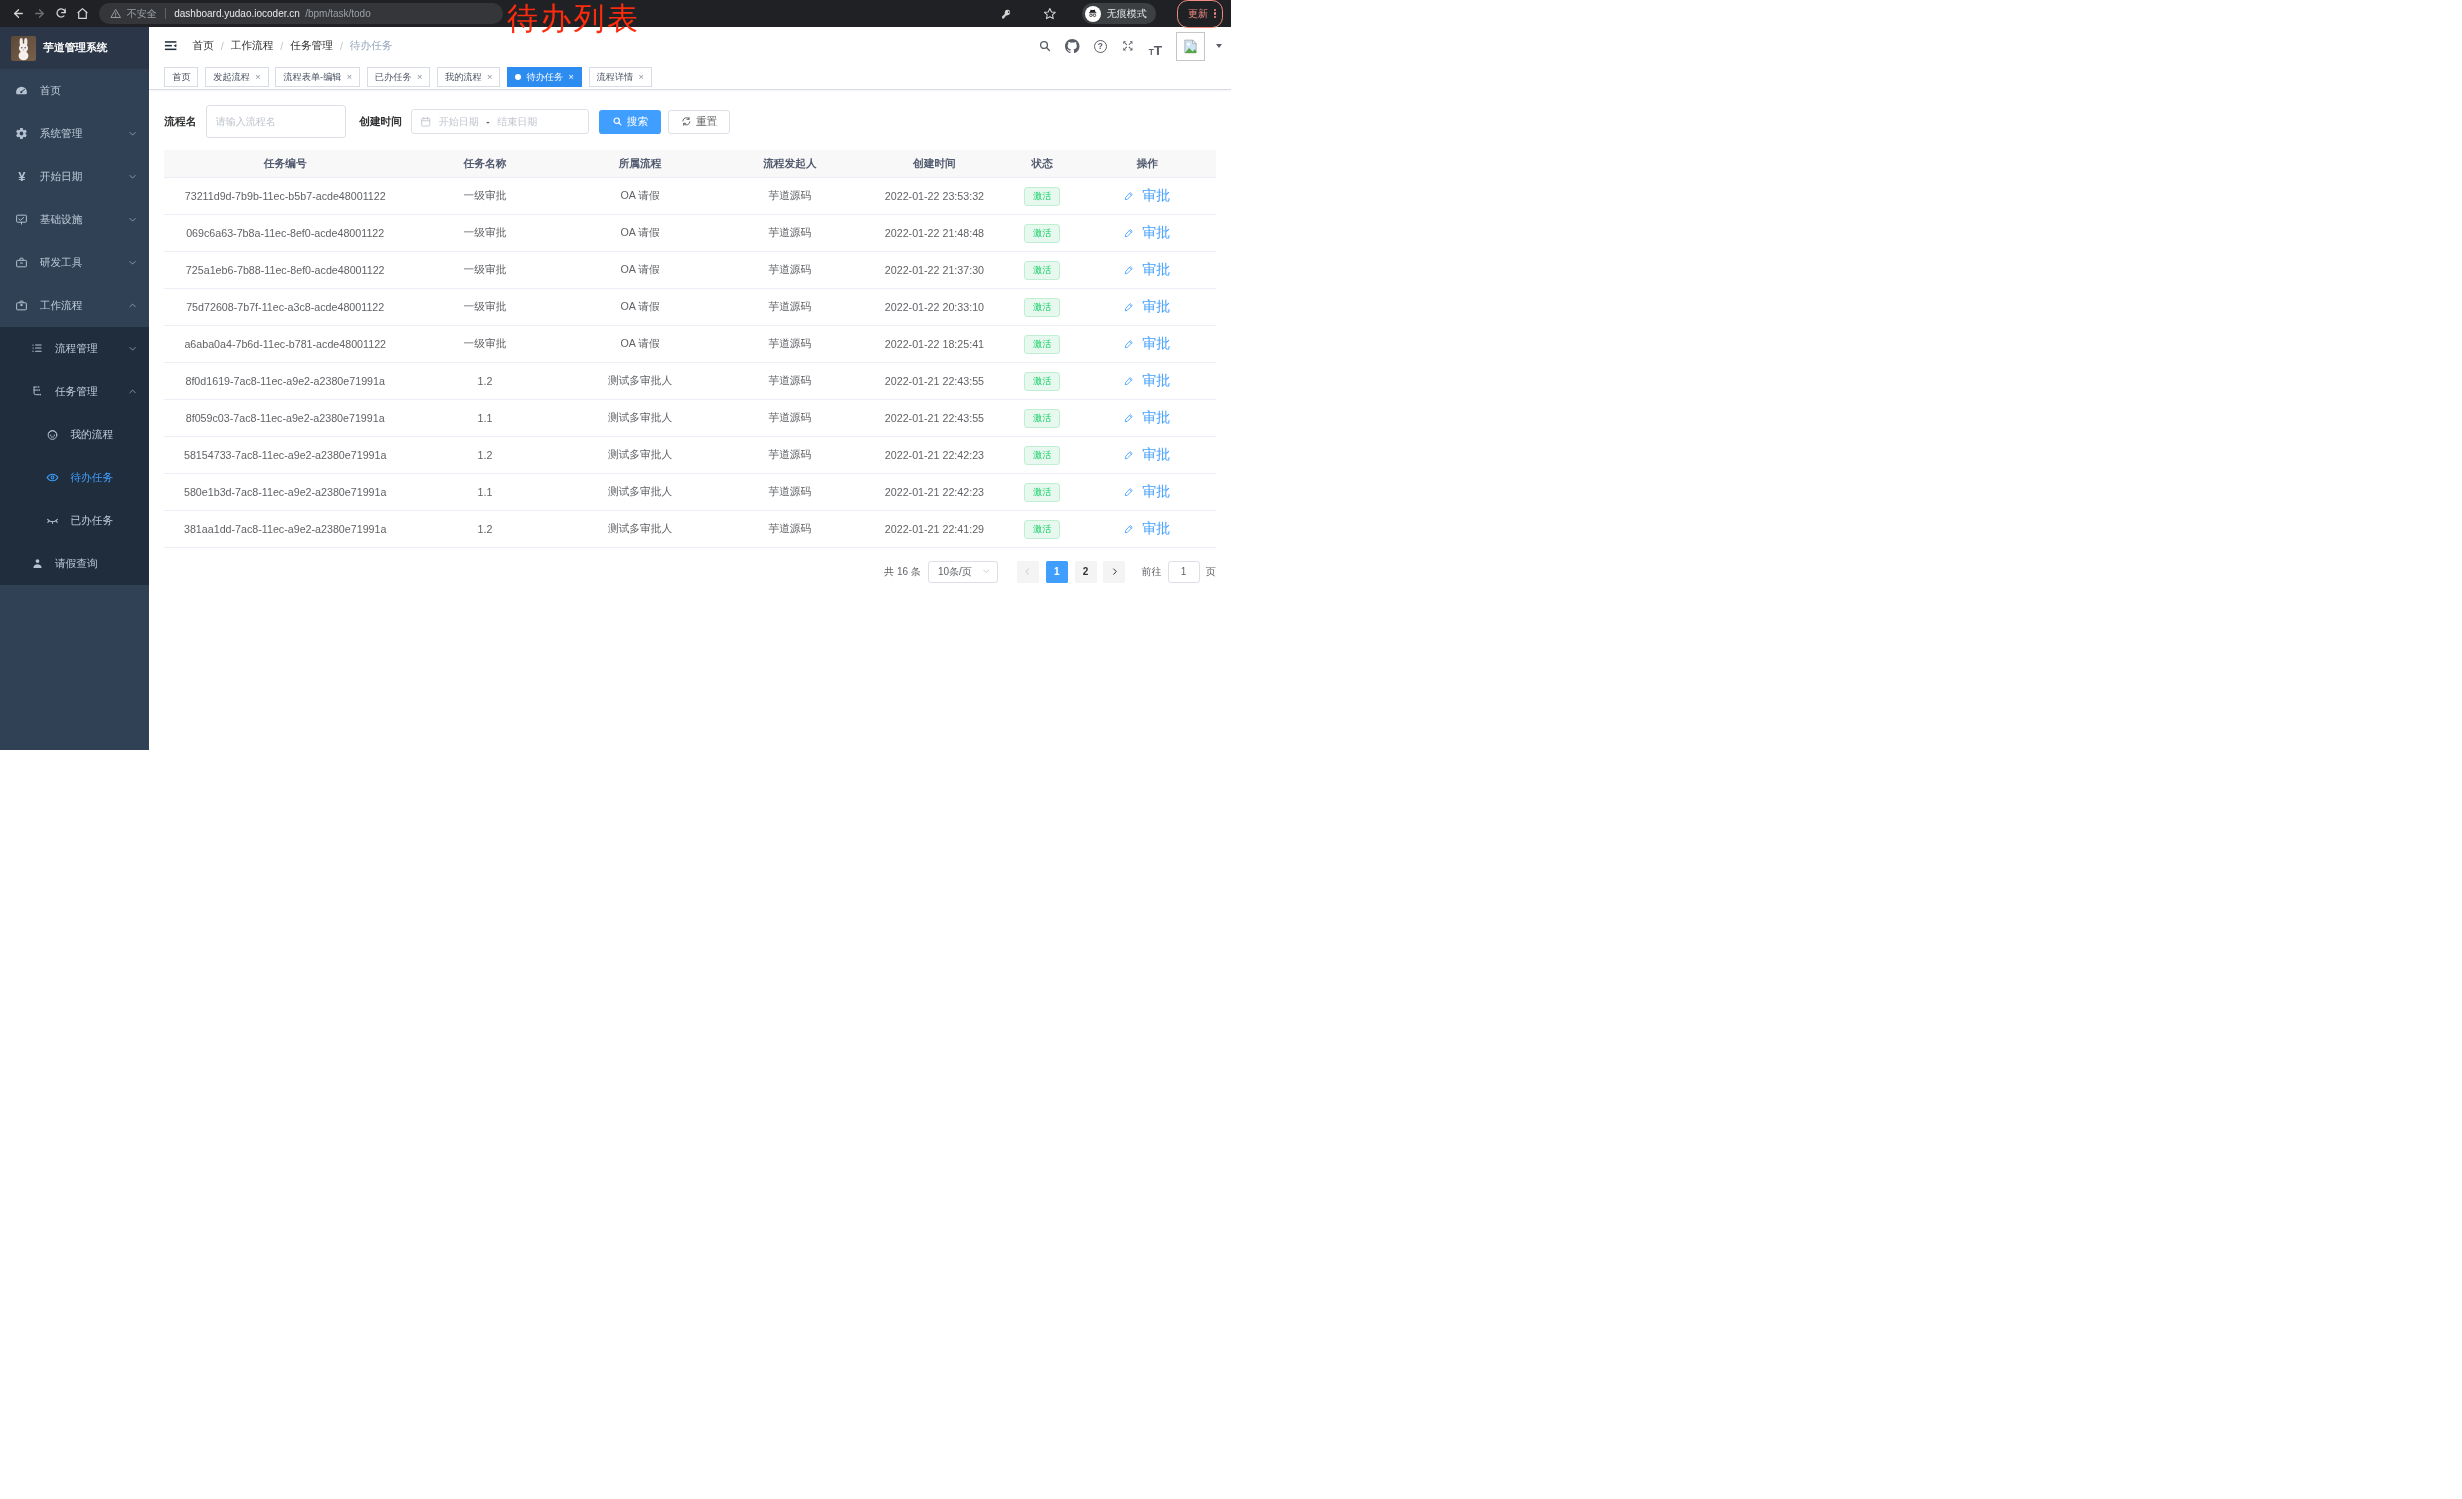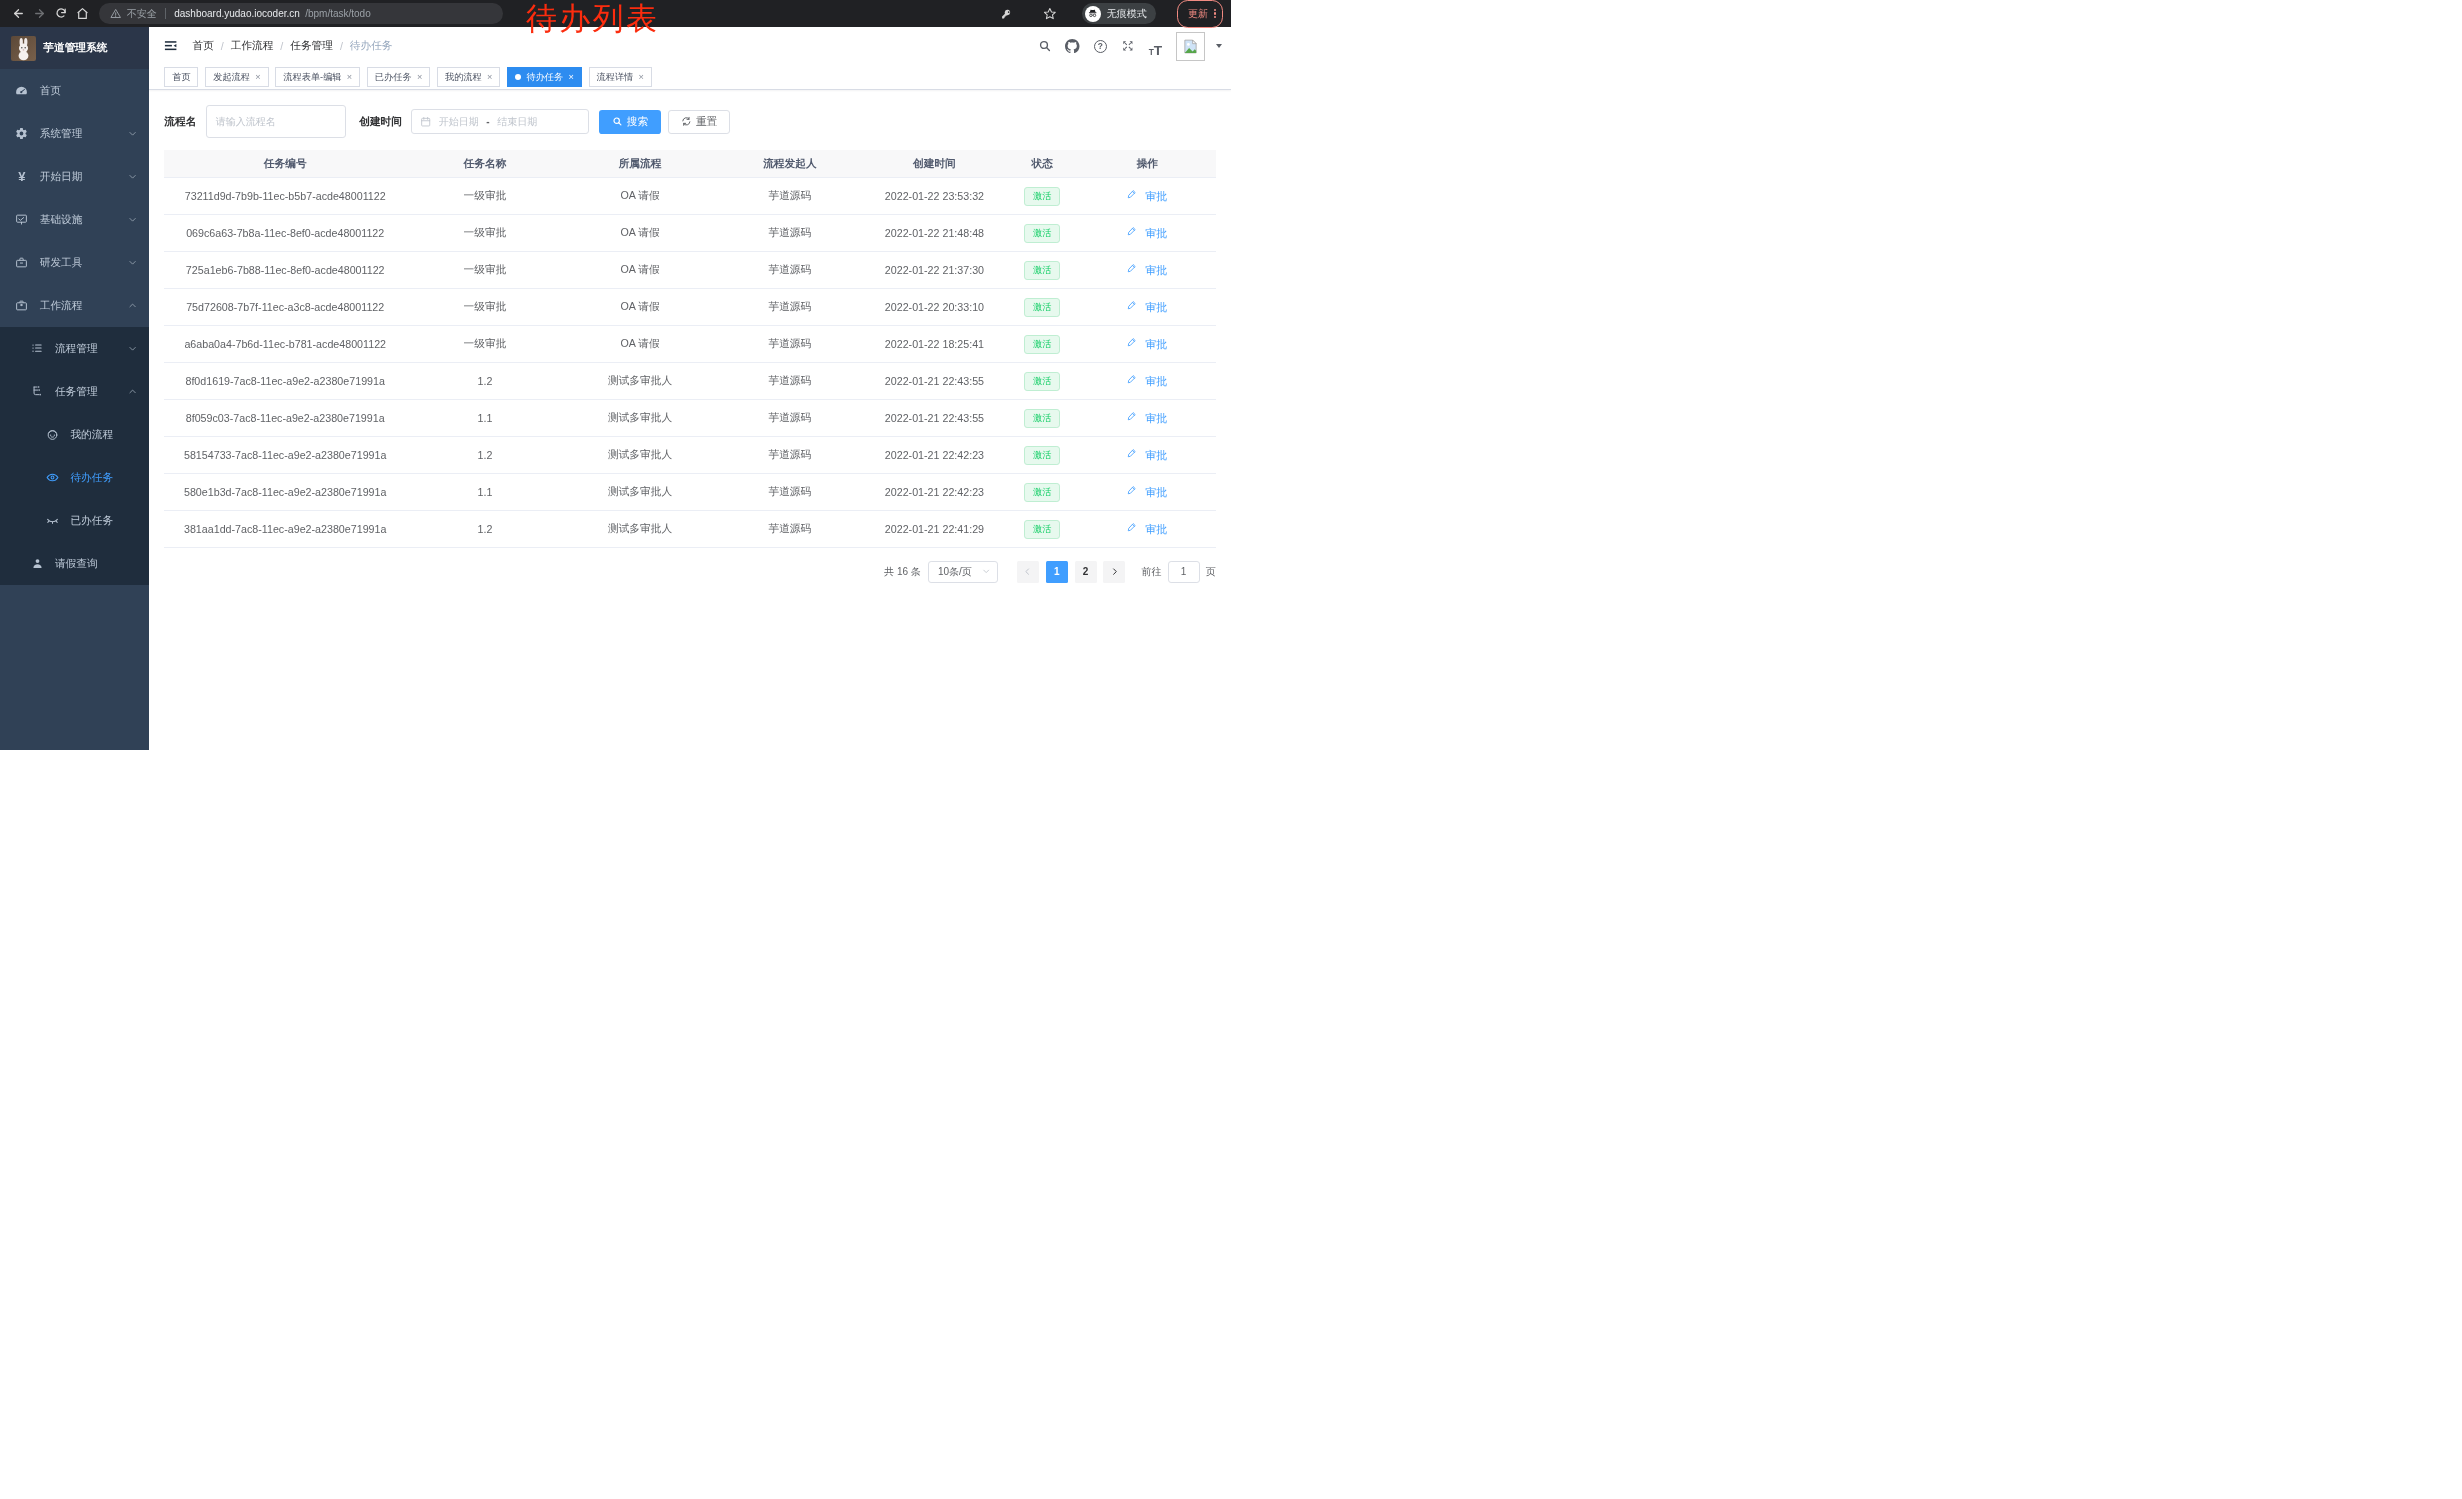--- a/index.html
+++ b/index.html
@@ -19,21 +19,21 @@
   .url-host{ color:#e8eaed; }
   .url-path{ color:#9aa0a6; }
   .browser-right{ margin-left:auto; display:flex; align-items:center; gap:21px;}
   .incog-pill{ background:#3c4043; border-radius:10.7px; height:20.6px; display:flex; align-items:center; gap:6.1px; padding:0 9.2px 0 3.1px; color:#e8eaed; font-size:10px;}
   .incog-circle{ width:16px; height:16px; background:#fff; border-radius:50%; display:flex; align-items:center; justify-content:center;}
   .update-pill{ border:0.8px solid #f28b82; color:#f28b82; border-radius:10.7px; height:28px; display:flex; align-items:center; gap:6.1px; padding:0 6.1px 0 10px; font-size:10px;}
   .kebab{ display:flex; flex-direction:column; gap:1.5px; }
   .kebab i{ width:2.3px; height:2.3px; border-radius:50%; background:#f28b82; }
 
   
-  .annotation{ position:absolute; left:526px; top:1.5px; z-index:10; font-size:31px; font-weight:500; color:#fb2c0e; letter-spacing:2.3px; line-height:1.1; pointer-events:none;}
+  .annotation{ position:absolute; left:507px; top:1.5px; z-index:10; font-size:31px; font-weight:500; color:#fb2c0e; letter-spacing:2.3px; line-height:1.1; pointer-events:none;}
 
   
   .app{ display:flex; height:723px; }
   .sidebar{ width:149px; background:#304156; color:#bfcbd9; flex-shrink:0; display:flex; flex-direction:column; }
   .logo{ height:42px; display:flex; align-items:center; gap:7.6px; padding-left:10.7px; background:#2b3649; }
   .logo-title{ color:#fff; font-weight:bold; font-size:10.7px; }
   .menu-item{ height:43px; display:flex; align-items:center; gap:11.4px; padding-left:15.3px; font-size:10.7px; position:relative; cursor:pointer;}
   .menu-item .mi-icon{ width:13px; display:flex; justify-content:center; color:#b6c2d1; font-size:11.4px;}
   .chev{ position:absolute; right:12.2px; color:#97a4b2; }
   .submenu{ background:#1f2d3d; }
@@ -80,21 +80,21 @@
   .date-sep{ color:#606266; font-weight:bold; }
   .btn{ height:24.4px; border-radius:3.1px; display:inline-flex; align-items:center; gap:4.6px; padding:0 11.4px; font-size:10.7px; cursor:pointer; border:0.8px solid transparent;}
   .btn-primary{ background:#409eff; color:#fff; margin-left:10px;text-align:right;}
   .btn-plain{ background:#fff; border-color:#dcdfe6; color:#606266; margin-left:7.6px;}
 
   table{ width:100%; border-collapse:collapse; table-layout:fixed; }
   thead th{ height:27.5px; background:#f8f8f9; color:#515a6e; font-size:10.7px; font-weight:bold; border-bottom:0.8px solid #ebeef5; text-align:center;}
   tbody td{ height:37px; font-size:10.7px; color:#606266; border-bottom:0.8px solid #ebeef5; text-align:center; overflow:hidden; white-space:nowrap;}
   col.c1{width:23%} col.c2{width:15%} col.c3{width:14.5%} col.c4{width:14%} col.c5{width:13.5%} col.c6{width:7%} col.c7{width:13%}
   .badge{ display:inline-block; background:#e7f9ee; border:0.8px solid #bfeed2; color:#13ce66; font-size:9.2px; padding:3.1px 7.6px; border-radius:3.1px; line-height:1.1;}
-  .approve{ color:#409eff; display:inline-flex; align-items:flex-start; gap:8px; cursor:pointer; text-decoration:none; font-size:11px;}
+  .approve{ color:#409eff; display:inline-flex; align-items:center; gap:8px; cursor:pointer; text-decoration:none; font-size:14px;}
 
   
   .pagination{ display:flex; align-items:center; justify-content:flex-end; gap:6.9px; margin-top:12.2px; font-size:10px; color:#606266;}
   .page-select{ width:70px; height:22px; border:0.8px solid #dcdfe6; border-radius:3.1px; display:flex; align-items:center; justify-content:space-between; padding:0 6.1px 0 9.2px; color:#606266; cursor:pointer; margin-right:12.2px;}
   .pg-btn{ min-width:22px; height:22px; background:#f4f4f5; border-radius:1.5px; display:flex; align-items:center; justify-content:center; color:#303133; font-weight:bold; cursor:pointer; font-size:10px;}
   .pg-btn.disabled{ color:#c0c4cc; }
   .pg-btn.active{ background:#409eff; color:#fff; }
   .goto-wrap{ display:flex; align-items:center; gap:6.1px; margin-left:9.2px;}
   .goto-input{ width:32px; height:22px; border:0.8px solid #dcdfe6; border-radius:3.1px; text-align:center; color:#606266; font-size:10px; font-family:inherit;}
 </style>

